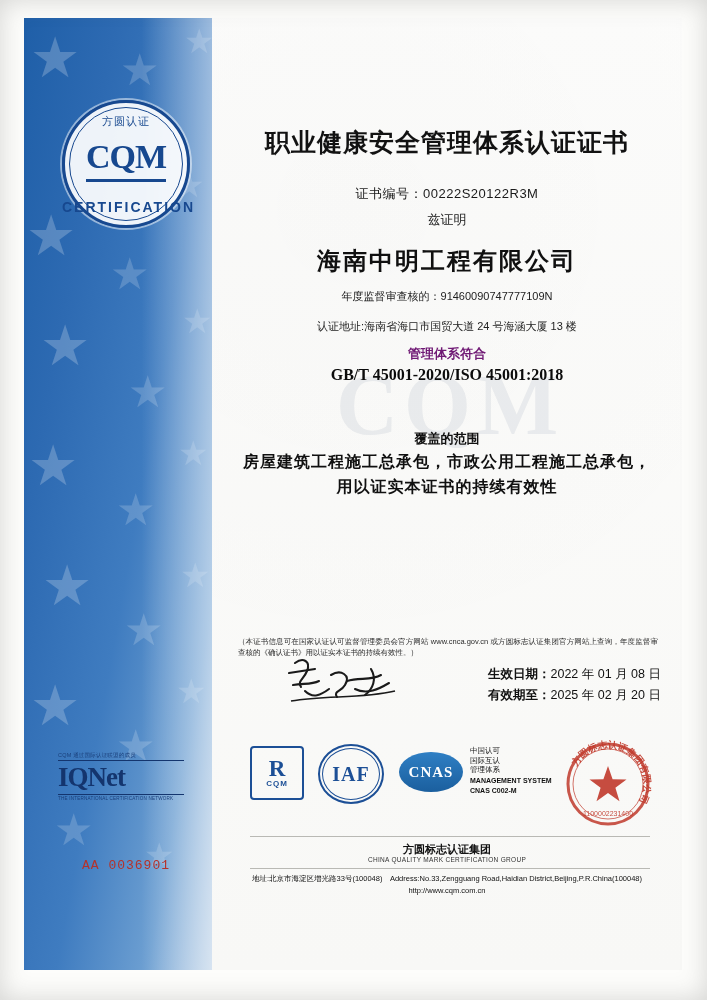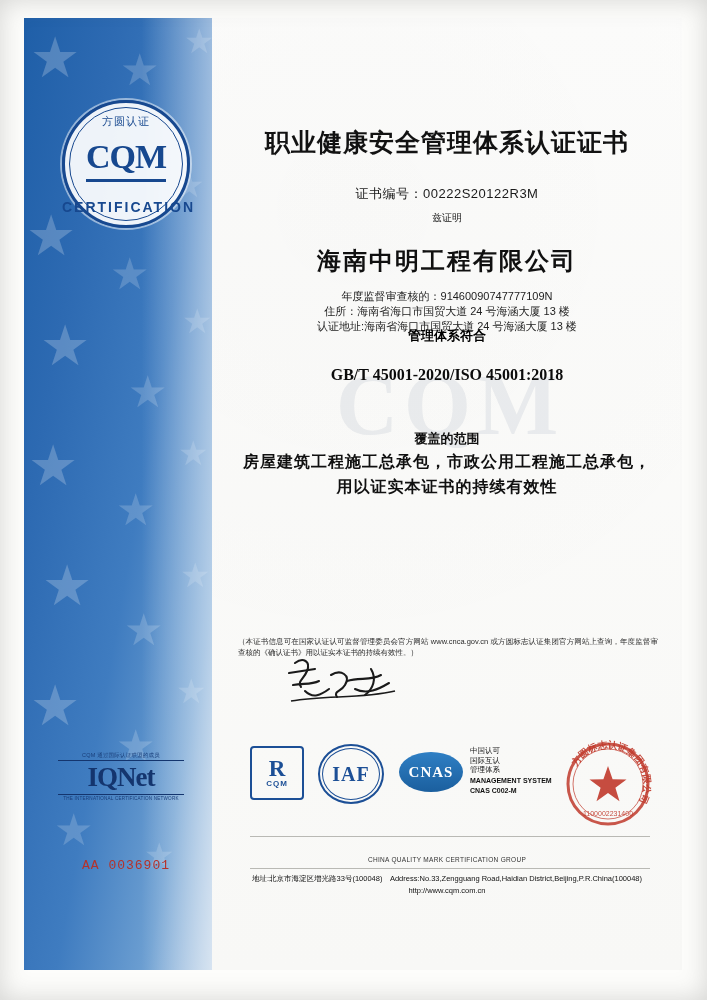--- a/index.html
+++ b/index.html
@@ -97,37 +97,37 @@
     position:absolute;left:228px;top:126px;width:438px;text-align:center;
     font-family:"Liberation Serif",serif;font-weight:bold;font-size:25px;
     color:#121212;letter-spacing:1px;
   }
   .cert-no{
     position:absolute;left:228px;top:185px;width:438px;text-align:center;
     font-size:13px;color:#1a1a1a;letter-spacing:.5px;
   }
   .zi{
     position:absolute;left:228px;top:211px;width:438px;text-align:center;
-    font-size:10px;color:#1a1a1a;
+    font-size:13px;color:#1a1a1a;
   }
   .company{
     position:absolute;left:228px;top:245px;width:438px;text-align:center;
     font-family:"Liberation Serif",serif;font-weight:bold;font-size:24px;
     color:#101010;letter-spacing:2px;
   }
   .meta{
     position:absolute;left:228px;width:438px;text-align:center;
     font-size:11px;color:#222;line-height:15px;
   }
   .m1{top:289px;}
   .m2{top:304px;}
   .m3{top:319px;}
   .std-label{
-    position:absolute;left:228px;top:327px;width:438px;text-align:center;
-    font-size:13px;color:#000000;font-weight:bold;
+    position:absolute;left:228px;top:345px;width:438px;text-align:center;
+    font-size:13px;color:#701a75;font-weight:bold;
   }
   .std-value{
     position:absolute;left:228px;top:366px;width:438px;text-align:center;
     font-family:"Liberation Serif",serif;font-weight:bold;font-size:16px;color:#0b0b0b;
   }
   .scope-label{
     position:absolute;left:228px;top:430px;width:438px;text-align:center;
     font-size:13px;color:#111;font-weight:bold;
   }
   .scope-line{
@@ -148,21 +148,21 @@
   .dates b{font-weight:bold;}
   .signature{
     position:absolute;left:285px;top:655px;width:120px;height:55px;
   }
   .sig-svg{position:absolute;left:0;top:0;}
   
   .marks{
     position:absolute;left:232px;top:740px;width:430px;height:80px;
   }
   .ionet{
-    position:absolute;left:58px;top:752px;width:126px;text-align:center;
+    position:absolute;left:58px;top:752px;width:126px;text-align:left;
   }
   .ionet .top{font-size:5.5px;color:#1a3f7a;letter-spacing:.2px;}
   .ionet .word{
     font-family:"Liberation Serif",serif;font-weight:bold;font-size:27px;color:#14356e;
     letter-spacing:-1px;border-top:1px solid #14356e;border-bottom:1px solid #14356e;
     padding:1px 0;margin:1px 0;
   }
   .ionet .bot{font-size:4.6px;color:#1a3f7a;letter-spacing:.2px;}
   .mark-rcqm{
     position:absolute;left:18px;top:6px;width:50px;height:50px;
@@ -275,21 +275,20 @@
 
   <div class="cn-title">职业健康安全管理体系认证证书</div>
 
   <div class="cert-no">
     <span>证书编号：</span><span>00222S20122R3M</span>
   </div>
   <div class="zi">兹证明</div>
   <div class="company">海南中明工程有限公司</div>
 
   <div class="meta m1">年度监督审查核的：91460090747777109N</div>
-  <div class="meta m2">住所：海南省海口市国贸大道 24 号海涵大厦 13 楼</div>
   <div class="meta m3">认证地址:海南省海口市国贸大道 24 号海涵大厦 13 楼</div>
 
   <div class="std-label">管理体系符合</div>
   <div class="std-value">GB/T 45001-2020/ISO 45001:2018</div>
 
   <div class="scope-label">覆盖的范围</div>
   <div class="scope-line sc1">房屋建筑工程施工总承包，市政公用工程施工总承包，</div>
   <div class="scope-line sc2">用以证实本证书的持续有效性</div>
 
   <div class="note">（本证书信息可在国家认证认可监督管理委员会官方网站 www.cnca.gov.cn 或方圆标志认证集团官方网站上查询，年度监督审查核的《确认证书》用以证实本证书的持续有效性。）</div>
@@ -303,20 +302,28 @@
         <path d="M20,36 C28,44 36,40 44,34"></path>
         <path d="M46,20 C56,14 66,20 60,30 C56,37 48,36 52,42"></path>
         <path d="M62,26 C74,22 86,26 96,20"></path>
         <path d="M70,34 C82,40 94,34 104,28"></path>
         <path d="M86,14 C92,24 88,34 80,40"></path>
       </g>
       <path d="M6,46 C40,40 76,44 110,36" fill="none" stroke="#1a1a1a" stroke-width="1.6"></path>
     </svg>
   </div>
 
+  <div class="dates">
+    <div>
+      <b>生效日期：</b><span>2022 年 01 月 08 日</span>
+    </div>
+    <div>
+      <b>有效期至：</b><span>2025 年 02 月 20 日</span>
+    </div>
+  </div>
 
   <div class="ionet">
     <div class="top">CQM 通过国际认证联盟的成员</div>
     <div class="word">IQNet</div>
     <div class="bot">THE INTERNATIONAL CERTIFICATION NETWORK</div>
   </div>
 
   <div class="marks">
     <div class="mark-rcqm">
       <div class="r">R</div>
@@ -345,20 +352,21 @@
         <text font-size="9.5" fill="#c0392b" opacity=".9" font-family="Liberation Serif, serif" font-weight="bold">
           <textPath href="#sealArc" startOffset="8%">方圆标志认证集团有限公司</textPath>
         </text>
         <polygon points="48,30 52.6,43.2 66.5,43.4 55.4,51.8 59.5,65.2 48,57.1 36.5,65.2 40.6,51.8 29.5,43.4 43.4,43.2" fill="#c0392b" opacity=".9"></polygon>
         <text x="48" y="80" text-anchor="middle" font-size="7" fill="#c0392b" opacity=".9" font-family="Liberation Sans, sans-serif">1100002231400</text>
       </svg>
     </div>
   </div>
 
   <div class="foot-rule"></div>
+  <div class="foot-cn">方圆标志认证集团</div>
   <div class="foot-en">CHINA QUALITY MARK CERTIFICATION GROUP</div>
   <div class="foot-rule2"></div>
   <div class="addr">地址:北京市海淀区增光路33号(100048)　Address:No.33,Zengguang Road,Haidian District,Beijing,P.R.China(100048)</div>
   <div class="url">http://www.cqm.com.cn</div>
 
   <div class="serial">AA 0036901</div>
 
   <div class="scan-edge"></div>
 </div>
 

